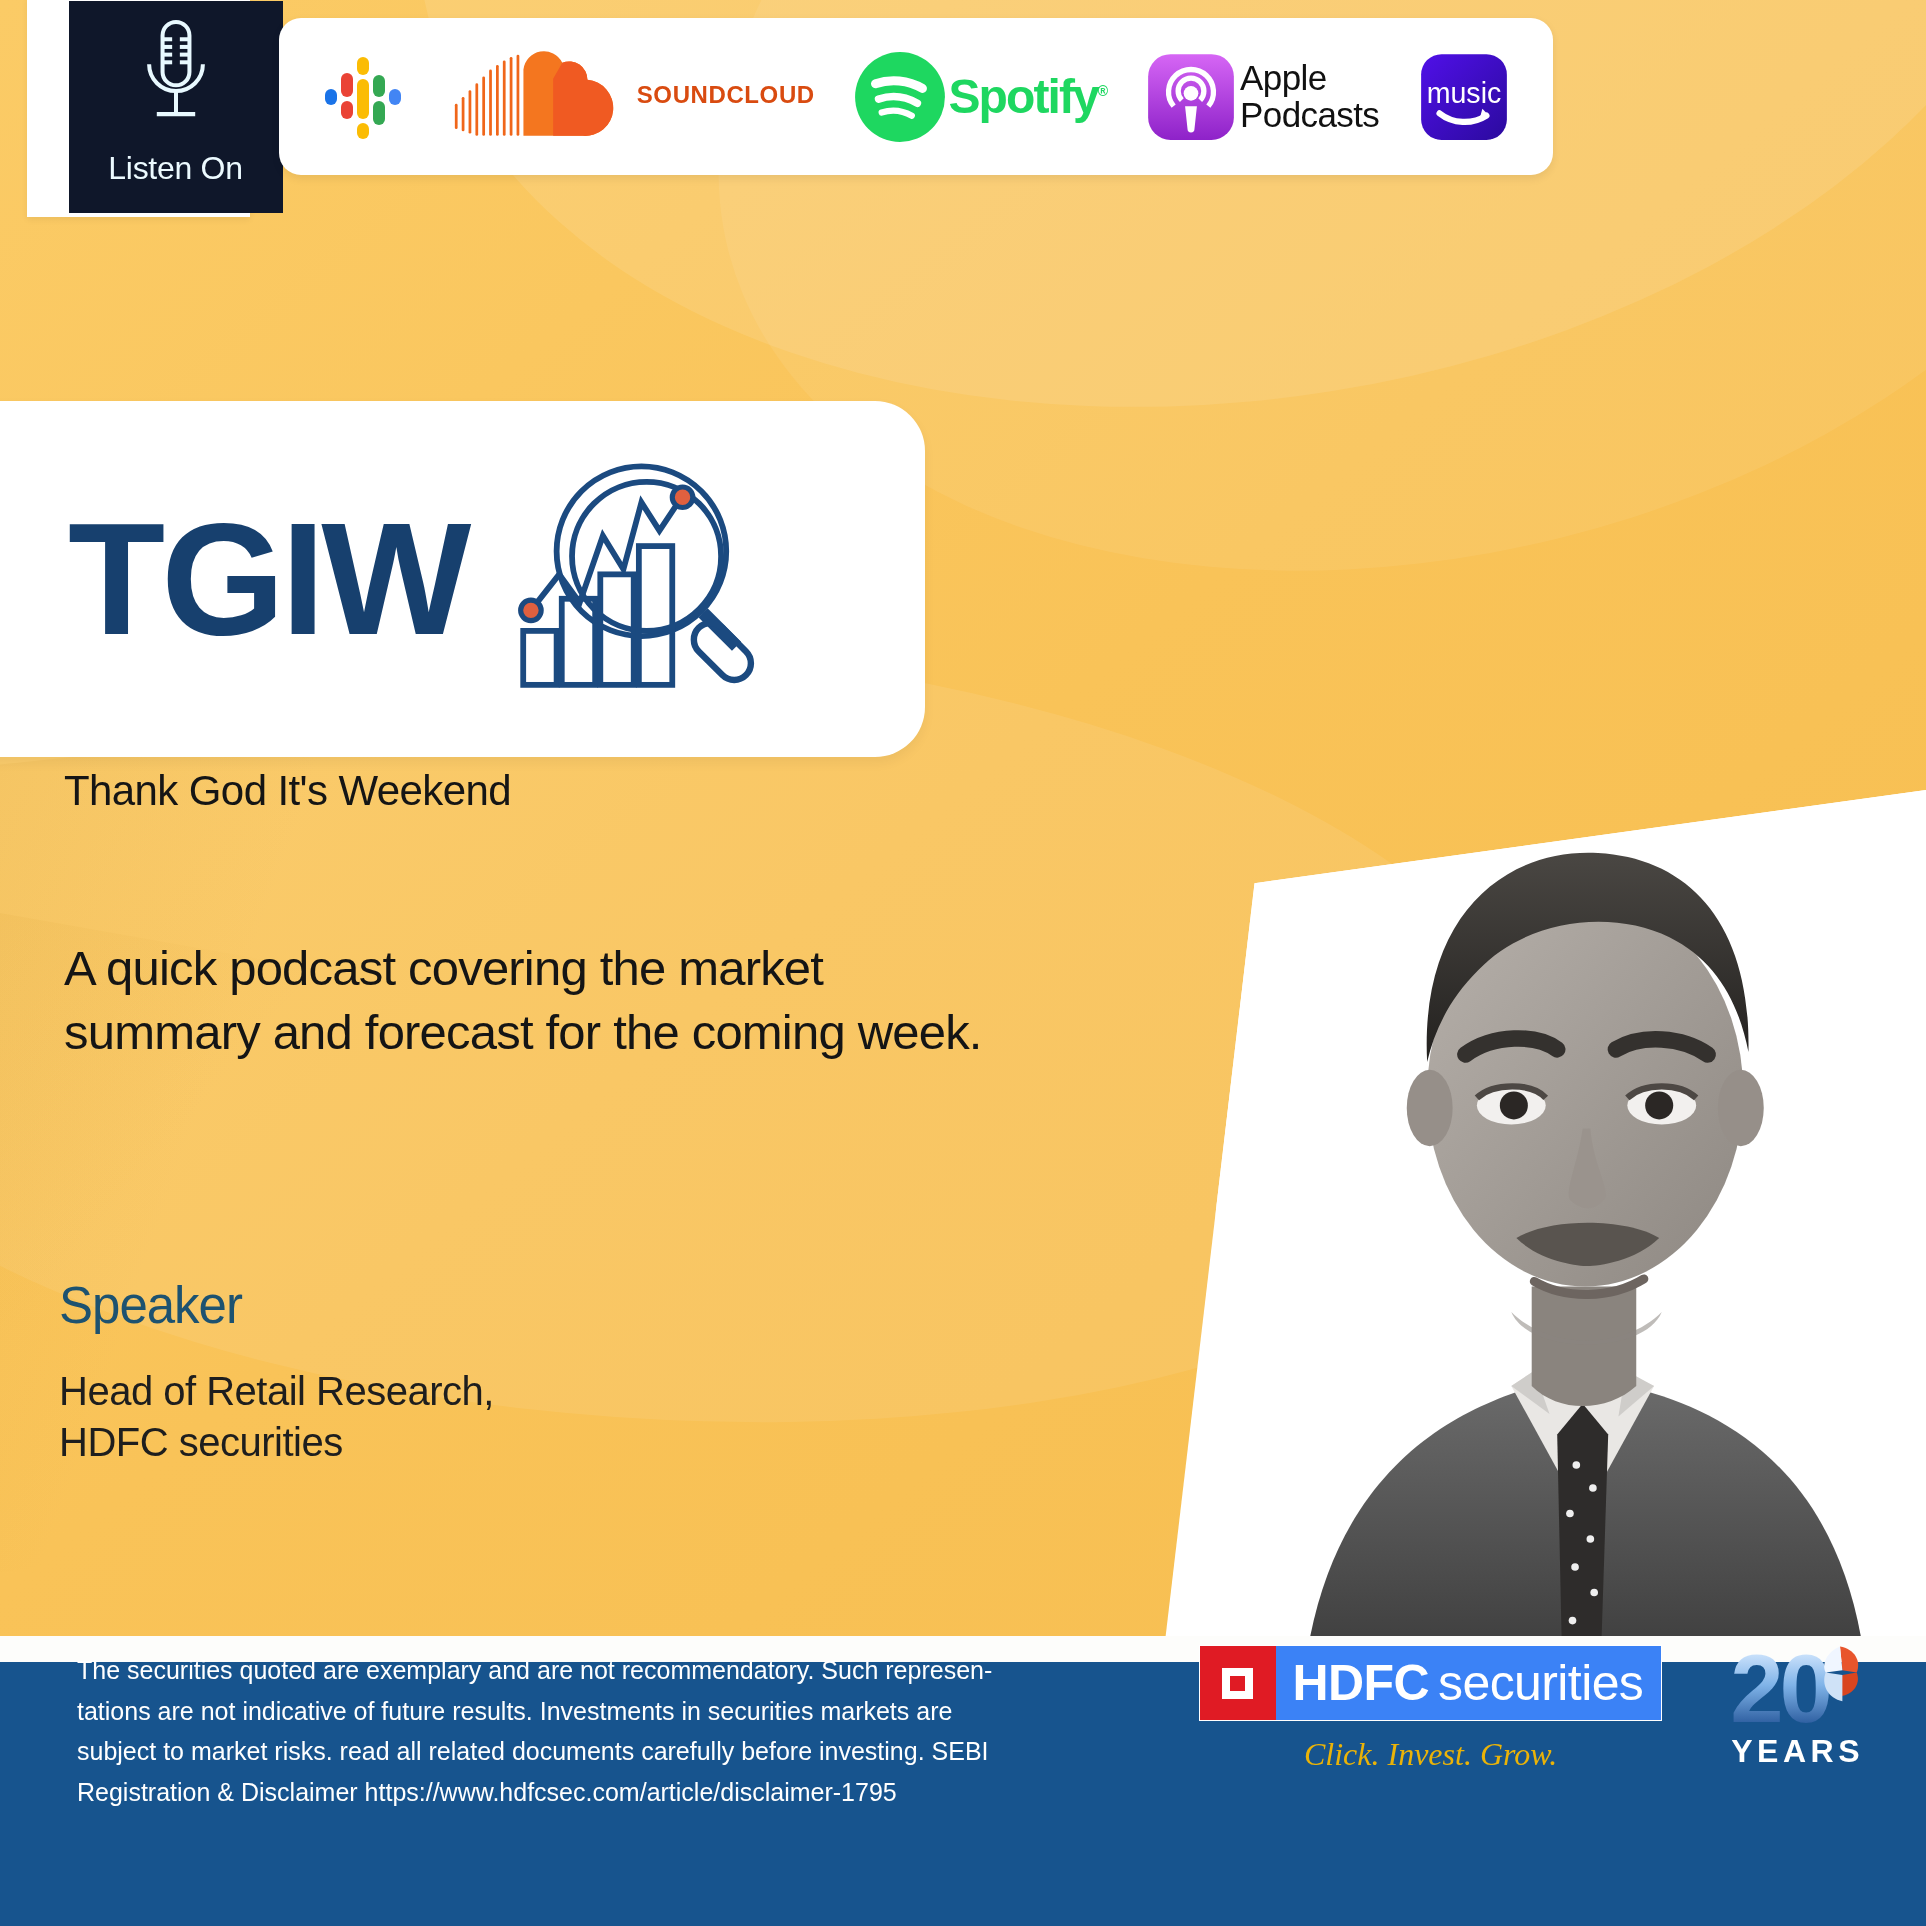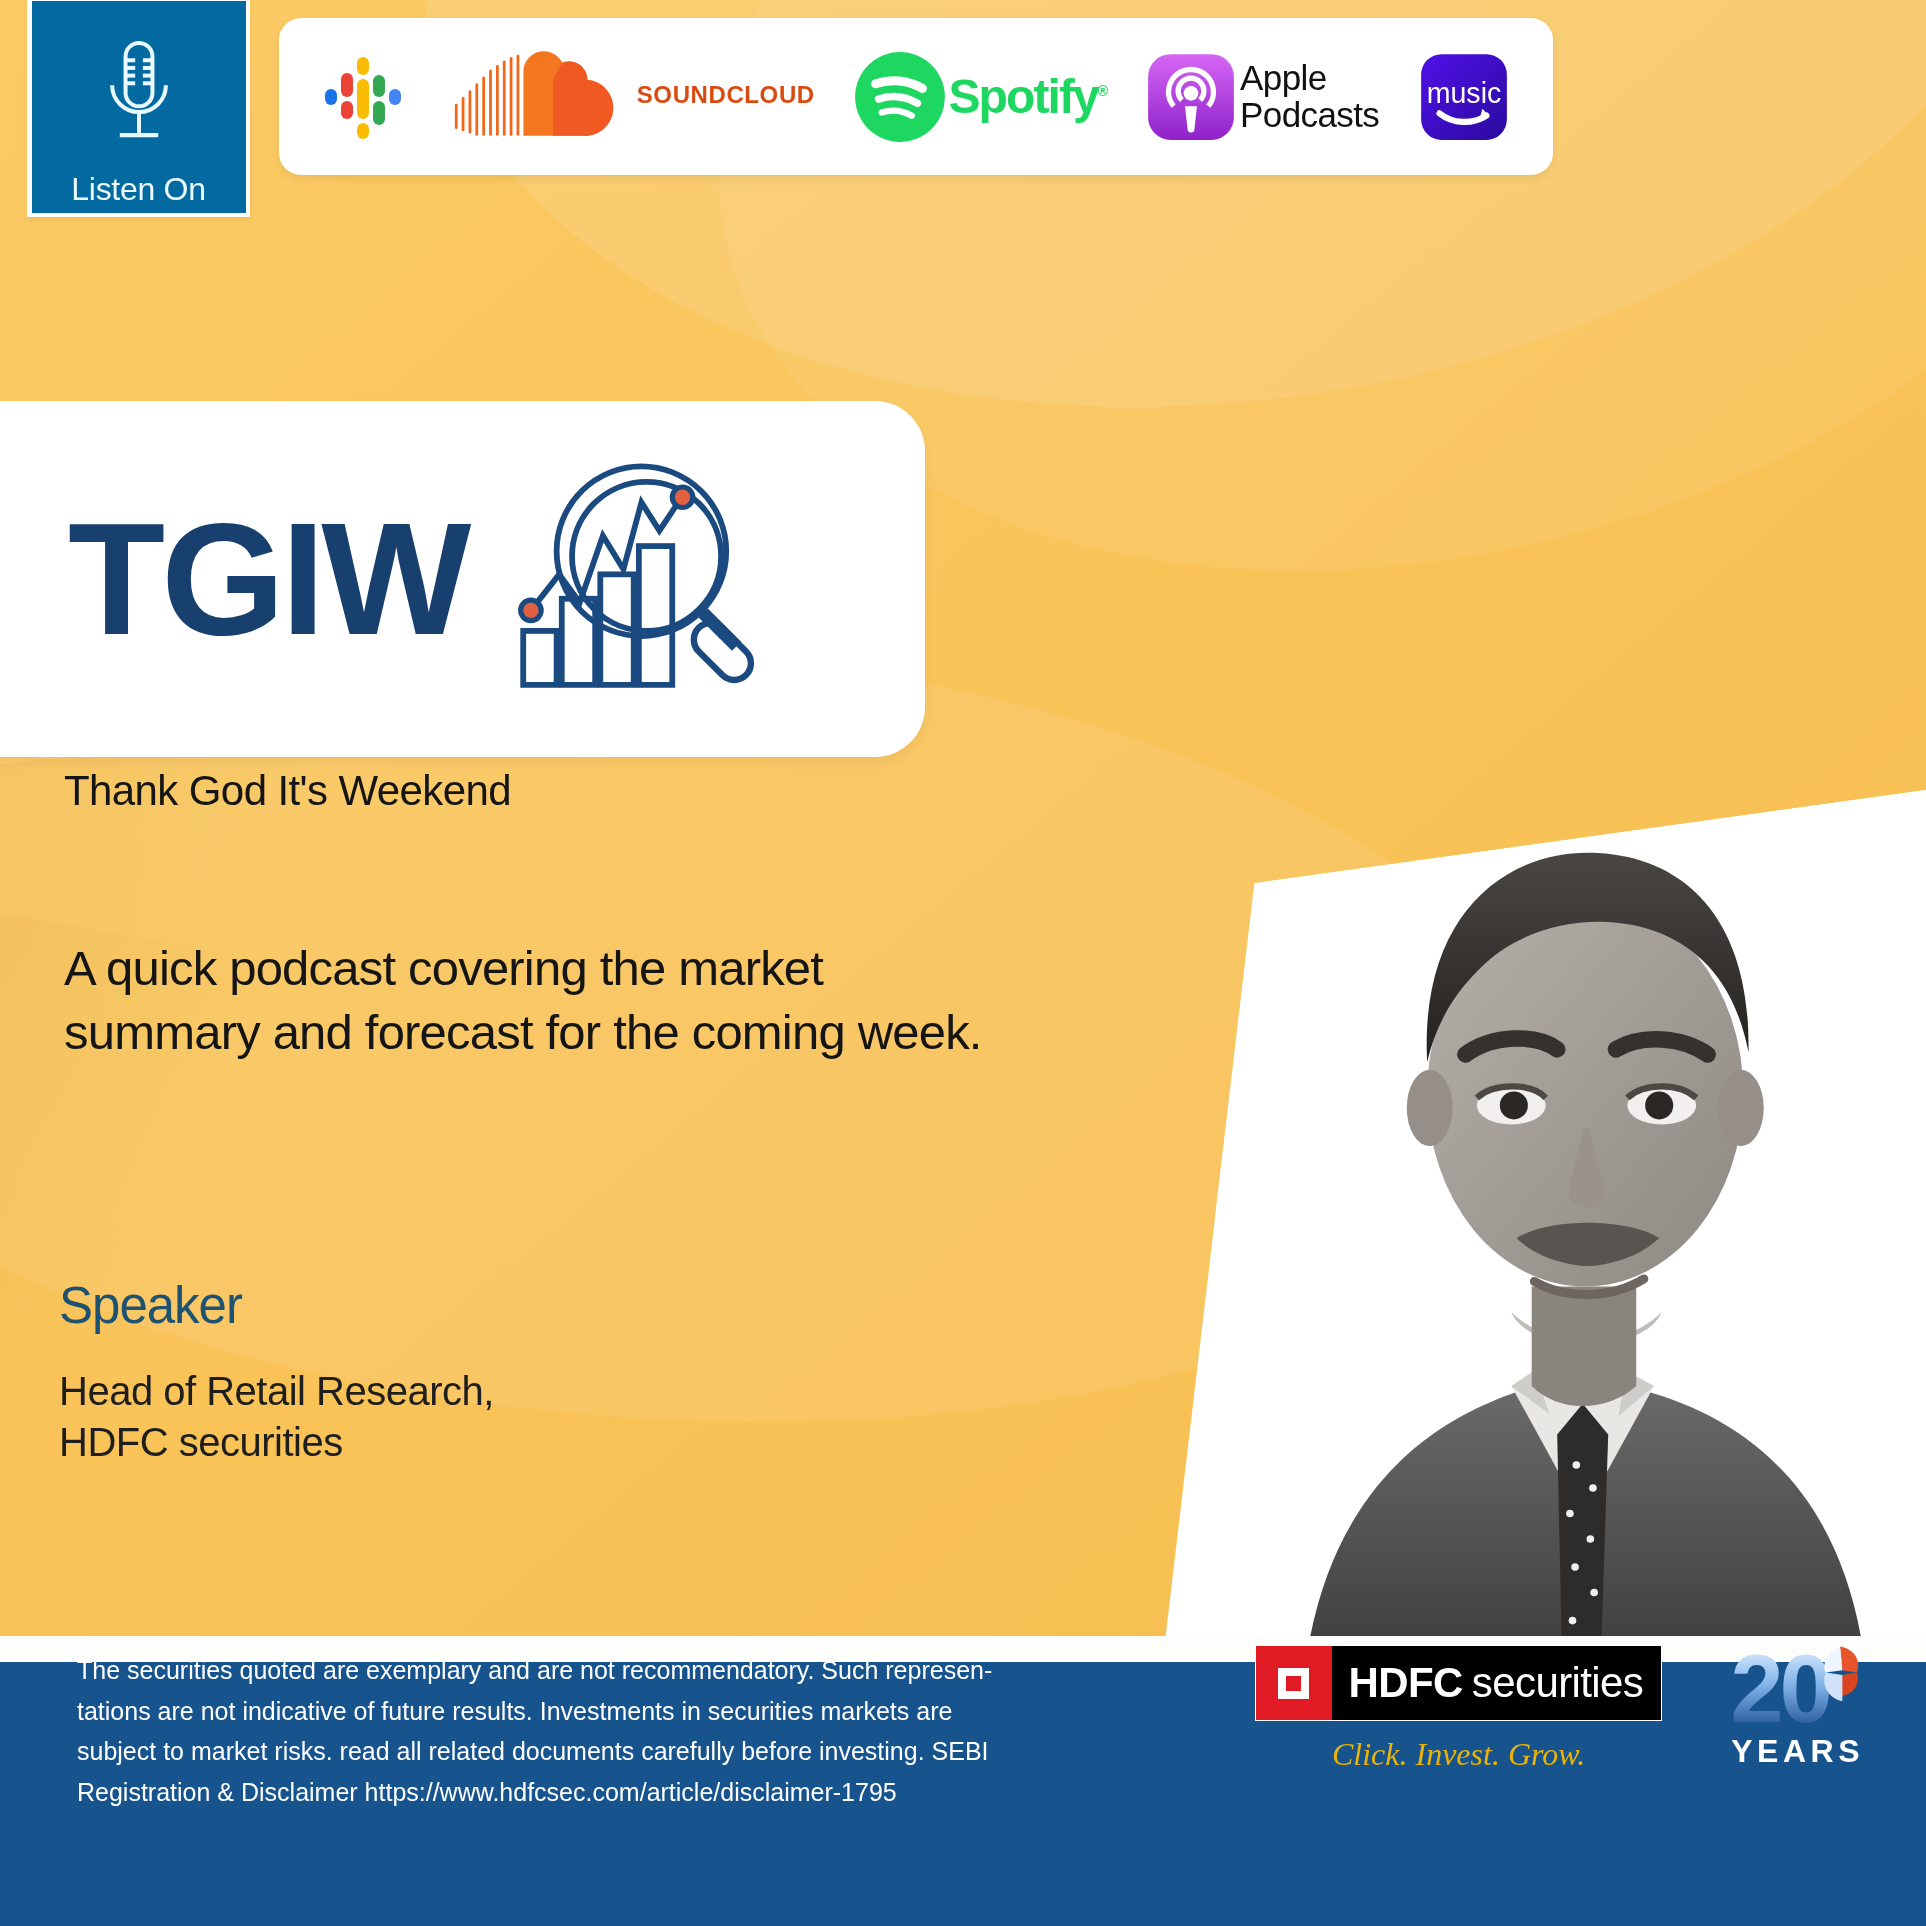--- a/index.html
+++ b/index.html
@@ -40,23 +40,24 @@
     transform:rotate(10deg);
   }
 
   
   #listen-badge {
     position:absolute; left:27px; top:-3.9px; width:223px; height:221px;
     background:#ffffff; padding:4.5px;
     box-shadow:0 2.6px 6.4px rgba(0,0,0,.06);
   }
   #listen-badge-inner {
-    width:100%; height:100%; background:#0369a1;
+    width:100%; height:100%; background:#0f172a;
     display:flex; flex-direction:column; align-items:center; justify-content:flex-end;
-    padding-bottom:8px;
+    padding-bottom:29px;
+    margin-left:37px;
   }
   #mic-icon { width:96px; height:135px; margin-bottom:2.6px; }
   #listen-label {
     color:#ecfaff; font-size:32px; letter-spacing:-0.3px; line-height:1;
   }
 
   
   #platform-bar {
     position:absolute; left:279px; top:18px; width:1274px; height:157px;
     background:#ffffff; border-radius:22px;
@@ -139,21 +140,21 @@
   #footer-brand { display:flex; align-items:center; gap:33px; margin-top:-16.7px; }
   #hdfc-logo-wrap { display:flex; flex-direction:column; align-items:center; }
   #hdfc-logo-box {
     display:flex; align-items:stretch; border:1.9px solid #ffffff; height:76px;
   }
   #hdfc-mark {
     width:76px; background:#e01b24; display:flex; align-items:center; justify-content:center;
   }
   #hdfc-mark .inner { width:31px; height:31px; border:8.3px solid #ffffff; background:#e01b24; }
   #hdfc-word {
-    background:#000000; color:#ffffff; font-size:42px; font-weight:bold;
+    background:#3b82f6; color:#ffffff; font-size:50px; font-weight:bold;
     display:flex; align-items:center; padding:0 18px 0 16.7px; letter-spacing:-0.6px;
   }
   #hdfc-word .light { font-weight:normal; margin-left:9px; }
   #hdfc-tagline {
     color:#eab308; font-size:32px; font-style:italic; font-family:"Liberation Serif", serif;
     margin-top:15px; letter-spacing:0px;
   }
   #years-badge { display:flex; flex-direction:column; align-items:center; }
   #years-number {
     font-size:96px; font-weight:bold; line-height:0.86;

